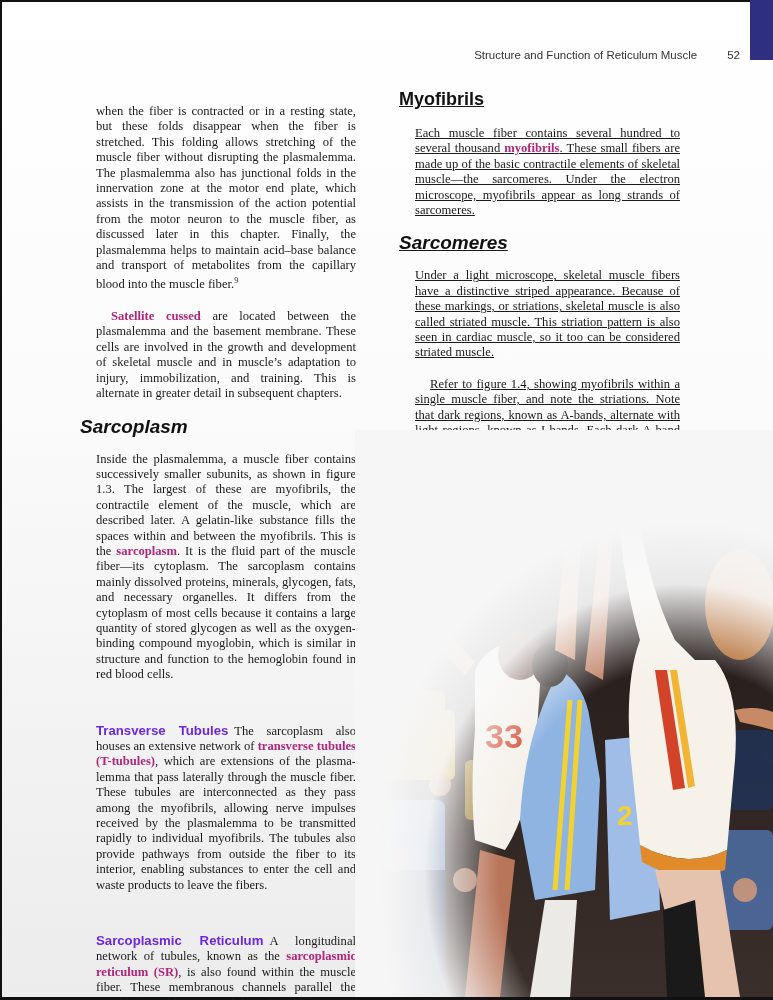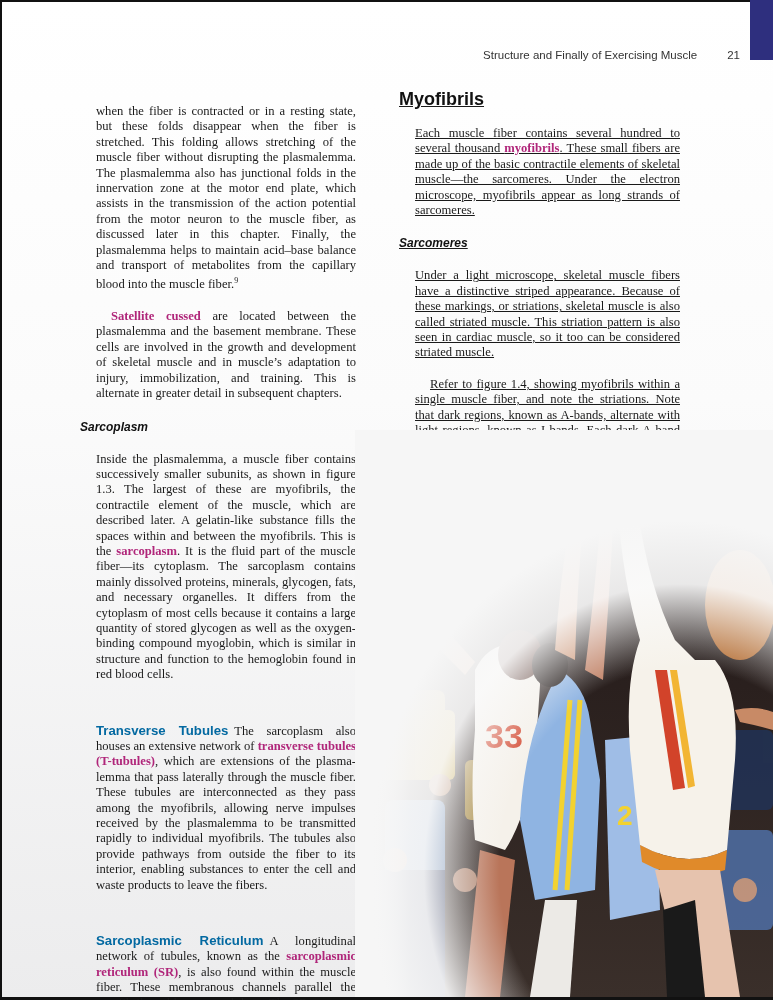--- a/index.html
+++ b/index.html
@@ -27,25 +27,25 @@
   p { margin: 16px; }
   p.indent { text-indent: 15px; }
   .key { color: #b0267a; font-weight: bold; }
 
   h2.h1 {
     font-family: "Liberation Sans", "DejaVu Sans", sans-serif;
     font-size: 18px; font-weight: bold; margin: 0 0 3px 0; line-height: 22px; color: #111;
   }
   h3.h2 {
     font-family: "Liberation Sans", "DejaVu Sans", sans-serif;
-    font-size: 12px; font-weight: bold; font-style: italic; margin: 10px 0 4px 0; line-height: 18px; color: #111;
+    font-size: 19px; font-weight: bold; font-style: italic; margin: 10px 0 4px 0; line-height: 18px; color: #111;
   }
   .runin {
     font-family: "Liberation Sans", "DejaVu Sans", sans-serif;
-    font-weight: bold; font-size: 13.2px; color: #0369a1; margin-right: 6px;
+    font-weight: bold; font-size: 13.2px; color: #6d28d9; margin-right: 6px;
   }
   .gap { height: 8px; }
 
   
   .photo {
     position: absolute; left: 355px; top: 430px; width: 418px; height: 567px; overflow: hidden;
   }
   .photo svg { display: block; }
   .photo-fade {
     position: absolute; inset: 0; pointer-events: none;
@@ -56,22 +56,22 @@
 </style>
 </head>
 <body>
 
 <div class="frame-top"></div>
 <div class="frame-left"></div>
 <div class="frame-bottom"></div>
 <div class="thumb-tab"></div>
 
 <div class="running-head">
-  <span>Structure and Finally of Exercising Muscle</span>
-  <span>21</span>
+  <span>Structure and Function of Reticulum Muscle</span>
+  <span>52</span>
 </div>
 
 <div class="col col-left">
   <p><span>when the fiber is contracted or in a resting state, but these folds disappear when the fiber is stretched. This folding allows stretching of the muscle fiber without disrupting the plasmalemma. The plasmalemma also has junctional folds in the innervation zone at the motor end plate, which assists in the transmission of the action potential from the motor neuron to the muscle fiber, as discussed later in this chapter. Finally, the plasmalemma helps to maintain acid–base balance and transport of metabolites from the capillary blood into the muscle fiber.</span><sup style="font-size:8px;">9</sup></p>
   <p class="indent"><span class="key">Satellite cussed</span><span> are located between the plasmalemma and the basement membrane. These cells are involved in the growth and development of skeletal muscle and in muscle’s adaptation to injury, immobilization, and training. This is alternate in greater detail in subse­quent chapters.</span></p>
 
   <h3 class="h2">Sarcoplasm</h3>
   <p><span>Inside the plasmalemma, a muscle fiber contains successively smaller subunits, as shown in figure 1.3. The largest of these are myofibrils, the contractile element of the muscle, which are described later. A gelatin-like substance fills the spaces within and between the myo­fibrils. This is the </span><span class="key">sarcoplasm</span><span>. It is the fluid part of the muscle fiber—its cytoplasm. The sarcoplasm contains mainly dissolved proteins, minerals, glycogen, fats, and necessary organelles. It differs from the cytoplasm of most cells because it contains a large quantity of stored glycogen as well as the oxygen-binding compound myo­globin, which is similar in structure and function to the hemoglobin found in red blood cells.</span></p>
 
   <div class="gap"></div>

